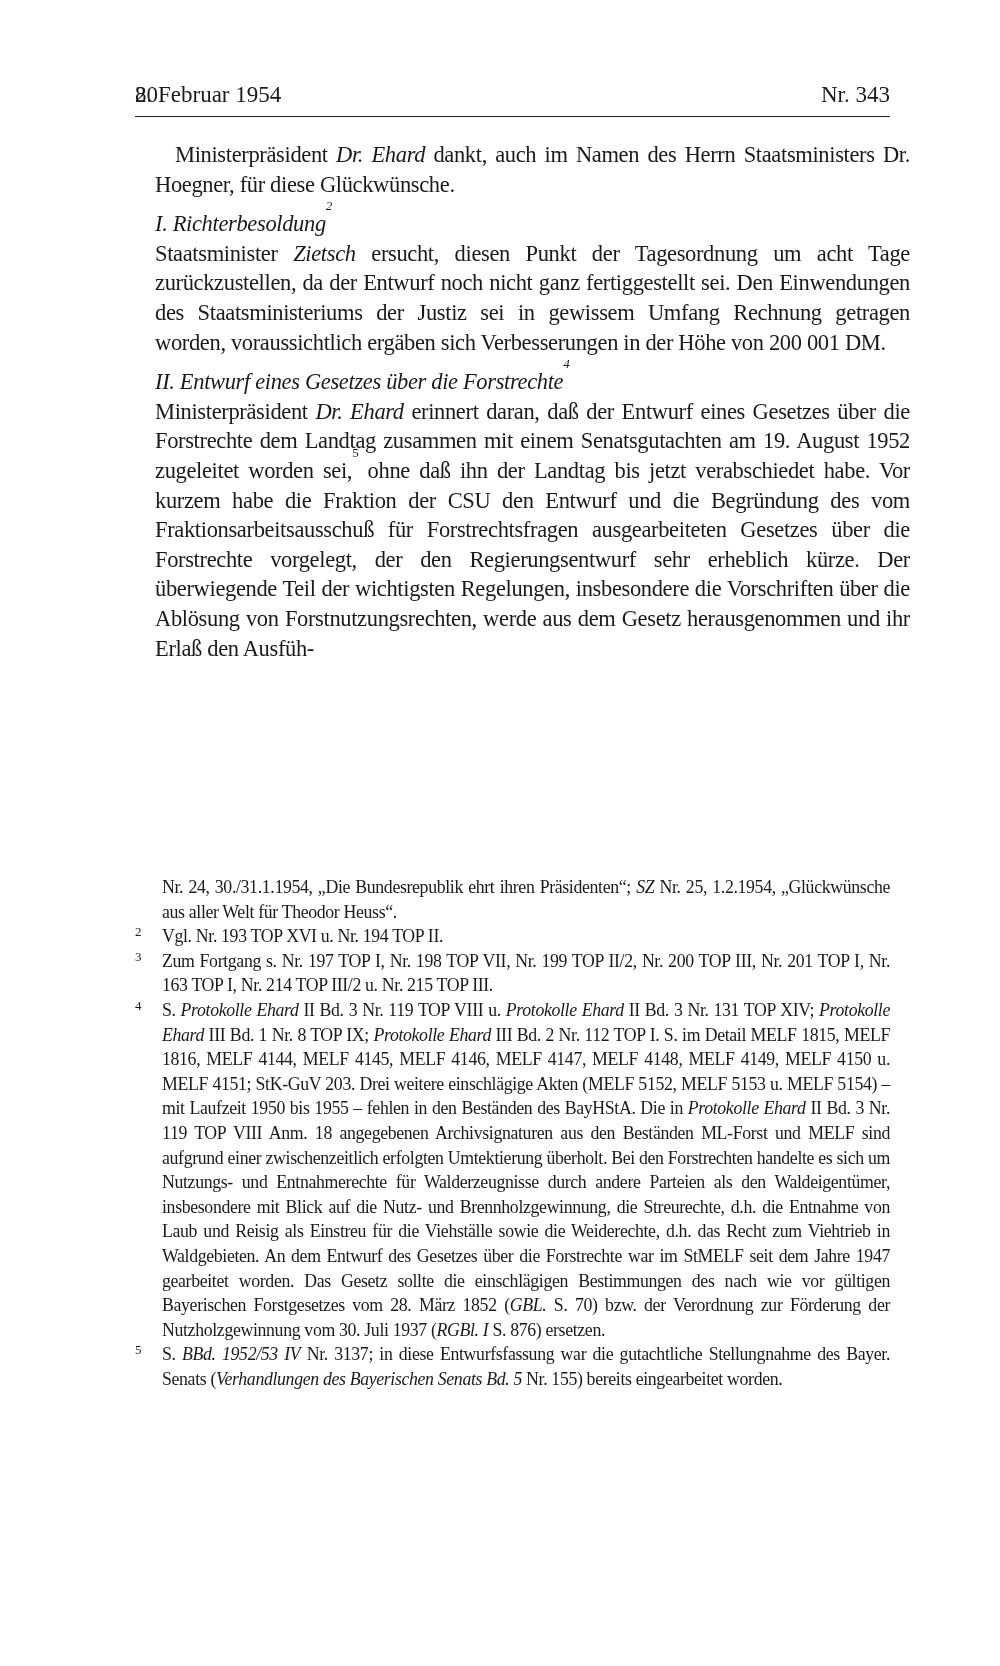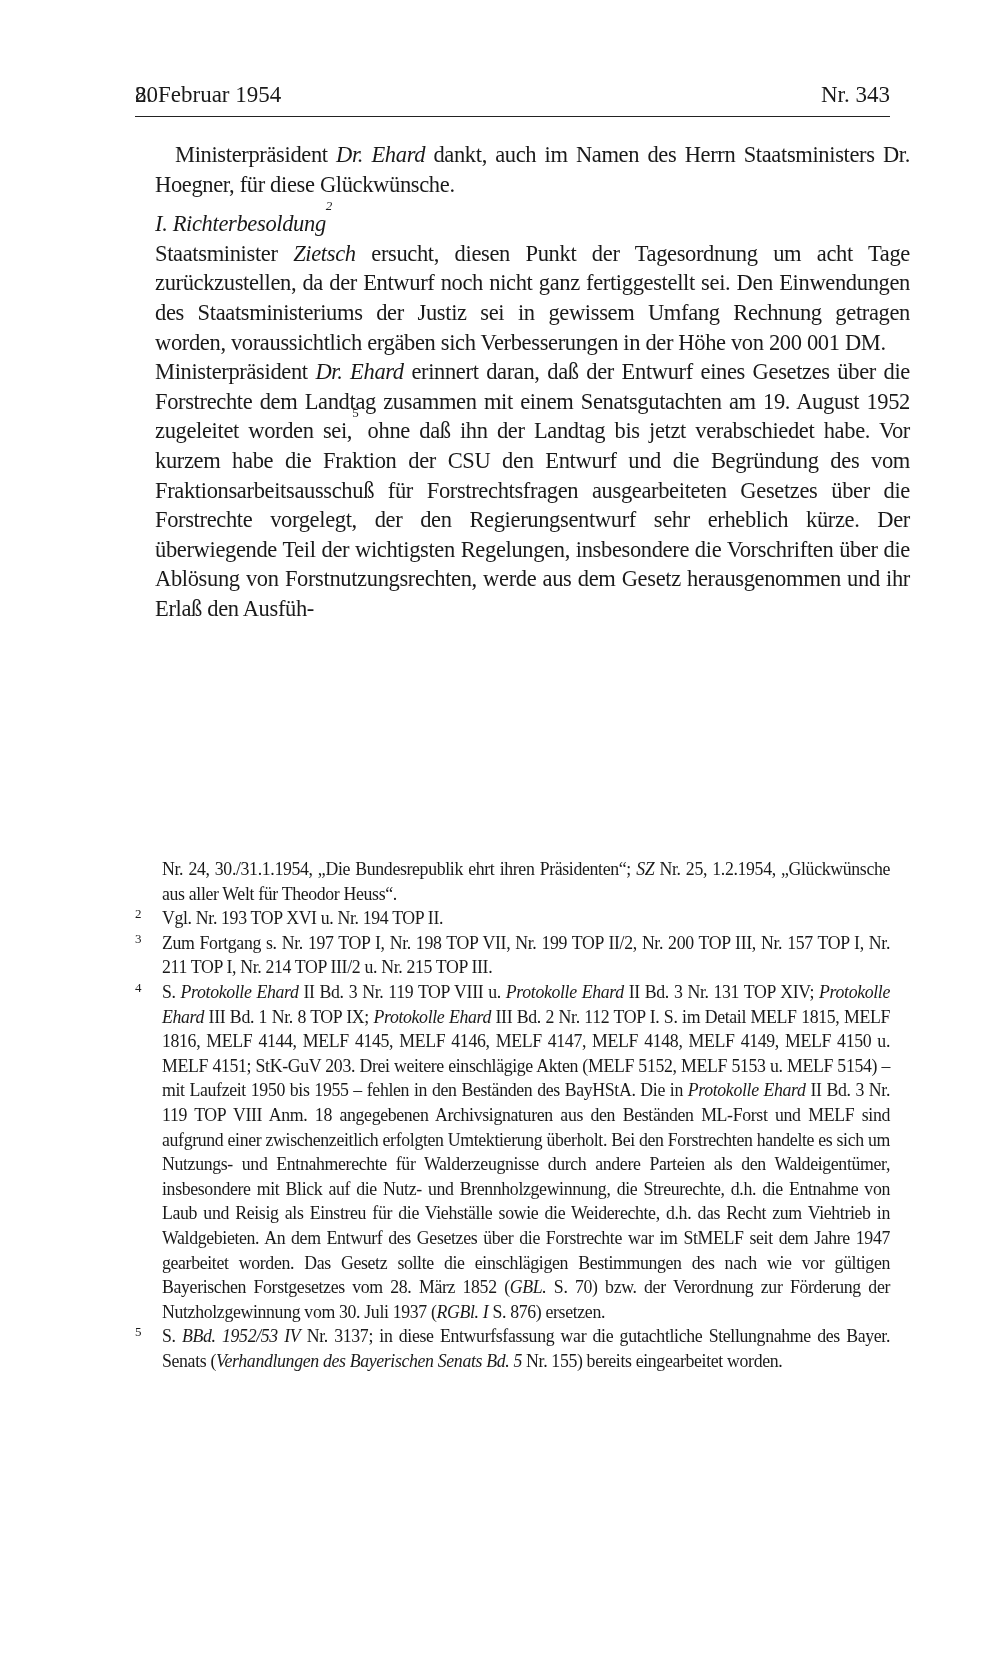--- a/index.html
+++ b/index.html
@@ -14,21 +14,21 @@
   .rh-right { right:0; }
   .body-text { position:absolute; top:140px; left:0; width:755px;
                font-size:22.5px; line-height:29.6px; text-align:justify;
                letter-spacing:-0.35px;margin-left:20px; }
   .body-text p { margin:0; }
   .indent { text-indent:20px; }
   .heading { font-style:italic; margin-top:10px !important; }
   .gap { margin-top:10px !important; }
   sup { font-size:13px; vertical-align:top; position:relative; top:-3px; line-height:0; }
   i { font-style:italic; }
-  .footnotes { position:absolute; top:857px; left:0; width:755px;
+  .footnotes { position:absolute; top:875px; left:0; width:755px;
                font-size:17.8px; line-height:24.6px; letter-spacing:-0.35px; }
   .fn { position:relative; padding-left:27px; text-align:justify; margin:0; }
   .fn-mark { position:absolute; left:0; top:-4px; font-size:13px; }
 </style>
 </head>
 <body>
 
 <div class="page">
 
   <div class="running-head">
@@ -36,28 +36,29 @@
     <span class="rh-center">2. Februar 1954</span>
     <span class="rh-right">Nr. 343</span>
   </div>
 
   <div class="body-text">
     <p class="indent"><span>Ministerpräsident </span><i>Dr. Ehard</i><span> dankt, auch im Namen des Herrn Staatsministers Dr. Hoegner, für diese Glückwünsche.</span></p>
 
     <p class="heading gap"><span>I. Richterbesoldung</span><sup>2</sup></p>
     <p><span>Staatsminister </span><i>Zietsch</i><span> ersucht, diesen Punkt der Tagesordnung um acht Tage zurückzustellen, da der Entwurf noch nicht ganz fertiggestellt sei. Den Einwendungen des Staatsministeriums der Justiz sei in gewissem Umfang Rechnung getragen worden, voraussichtlich ergäben sich Verbesserungen in der Höhe von 200 001 DM.</span></p>
 
+    <p class="heading gap"><span>II. Entwurf eines Gesetzes über die Forstrechte</span><sup>4</sup></p>
     <p><span>Ministerpräsident </span><i>Dr. Ehard</i><span> erinnert daran, daß der Entwurf eines Gesetzes über die Forstrechte dem Landtag zusammen mit einem Senatsgutachten am 19. August 1952 zugeleitet worden sei,</span><sup>5</sup><span> ohne daß ihn der Landtag bis jetzt verabschiedet habe. Vor kurzem habe die Fraktion der CSU den Entwurf und die Begründung des vom Fraktionsarbeitsausschuß für Forstrechtsfragen ausgearbeiteten Gesetzes über die Forstrechte vorgelegt, der den Regierungsentwurf sehr erheblich kürze. Der überwiegende Teil der wichtigsten Regelungen, insbesondere die Vorschriften über die Ablösung von Forstnutzungsrechten, werde aus dem Gesetz herausgenommen und ihr Erlaß den Ausfüh-</span></p>
   </div>
 
   <div class="footnotes">
     <p class="fn"><span>Nr. 24, 30./31.1.1954, „Die Bundesrepublik ehrt ihren Präsidenten“; </span><i>SZ</i><span> Nr. 25, 1.2.1954, „Glückwünsche aus aller Welt für Theodor Heuss“.</span></p>
 
     <p class="fn"><span class="fn-mark">2</span><span>Vgl. Nr. 193 TOP XVI u. Nr. 194 TOP II.</span></p>
 
-    <p class="fn"><span class="fn-mark">3</span><span>Zum Fortgang s. Nr. 197 TOP I, Nr. 198 TOP VII, Nr. 199 TOP II/2, Nr. 200 TOP III, Nr. 157 TOP I, Nr. 211 TOP I, Nr. 214 TOP III/2 u. Nr. 215 TOP III.</span></p>
+    <p class="fn"><span class="fn-mark">3</span><span>Zum Fortgang s. Nr. 197 TOP I, Nr. 198 TOP VII, Nr. 199 TOP II/2, Nr. 200 TOP III, Nr. 201 TOP I, Nr. 163 TOP I, Nr. 214 TOP III/2 u. Nr. 215 TOP III.</span></p>
 
     <p class="fn"><span class="fn-mark">4</span><span>S. </span><i>Protokolle Ehard</i><span> II Bd. 3 Nr. 119 TOP VIII u. </span><i>Protokolle Ehard</i><span> II Bd. 3 Nr. 131 TOP XIV; </span><i>Protokolle Ehard</i><span> III Bd. 1 Nr. 8 TOP IX; </span><i>Protokolle Ehard</i><span> III Bd. 2 Nr. 112 TOP I. S. im Detail MELF 1815, MELF 1816, MELF 4144, MELF 4145, MELF 4146, MELF 4147, MELF 4148, MELF 4149, MELF 4150 u. MELF 4151; StK-GuV 203. Drei weitere einschlägige Akten (MELF 5152, MELF 5153 u. MELF 5154) – mit Laufzeit 1950 bis 1955 – fehlen in den Beständen des BayHStA. Die in </span><i>Protokolle Ehard</i><span> II Bd. 3 Nr. 119 TOP VIII Anm. 18 angegebenen Archivsignaturen aus den Beständen ML-Forst und MELF sind aufgrund einer zwischenzeitlich erfolgten Umtektierung überholt. Bei den Forstrechten handelte es sich um Nutzungs- und Entnahmerechte für Walderzeugnisse durch andere Parteien als den Waldeigentümer, insbesondere mit Blick auf die Nutz- und Brennholzgewinnung, die Streurechte, d.h. die Entnahme von Laub und Reisig als Einstreu für die Viehställe sowie die Weiderechte, d.h. das Recht zum Viehtrieb in Waldgebieten. An dem Entwurf des Gesetzes über die Forstrechte war im StMELF seit dem Jahre 1947 gearbeitet worden. Das Gesetz sollte die einschlägigen Bestimmungen des nach wie vor gültigen Bayerischen Forstgesetzes vom 28. März 1852 (</span><i>GBL.</i><span> S. 70) bzw. der Verordnung zur Förderung der Nutzholzgewinnung vom 30. Juli 1937 (</span><i>RGBl. I</i><span> S. 876) ersetzen.</span></p>
 
     <p class="fn"><span class="fn-mark">5</span><span>S. </span><i>BBd. 1952/53 IV</i><span> Nr. 3137; in diese Entwurfsfassung war die gutachtliche Stellungnahme des Bayer. Senats (</span><i>Verhandlungen des Bayerischen Senats Bd. 5</i><span> Nr. 155) bereits eingearbeitet worden.</span></p>
   </div>
 
 </div>
 
 </body></html>

